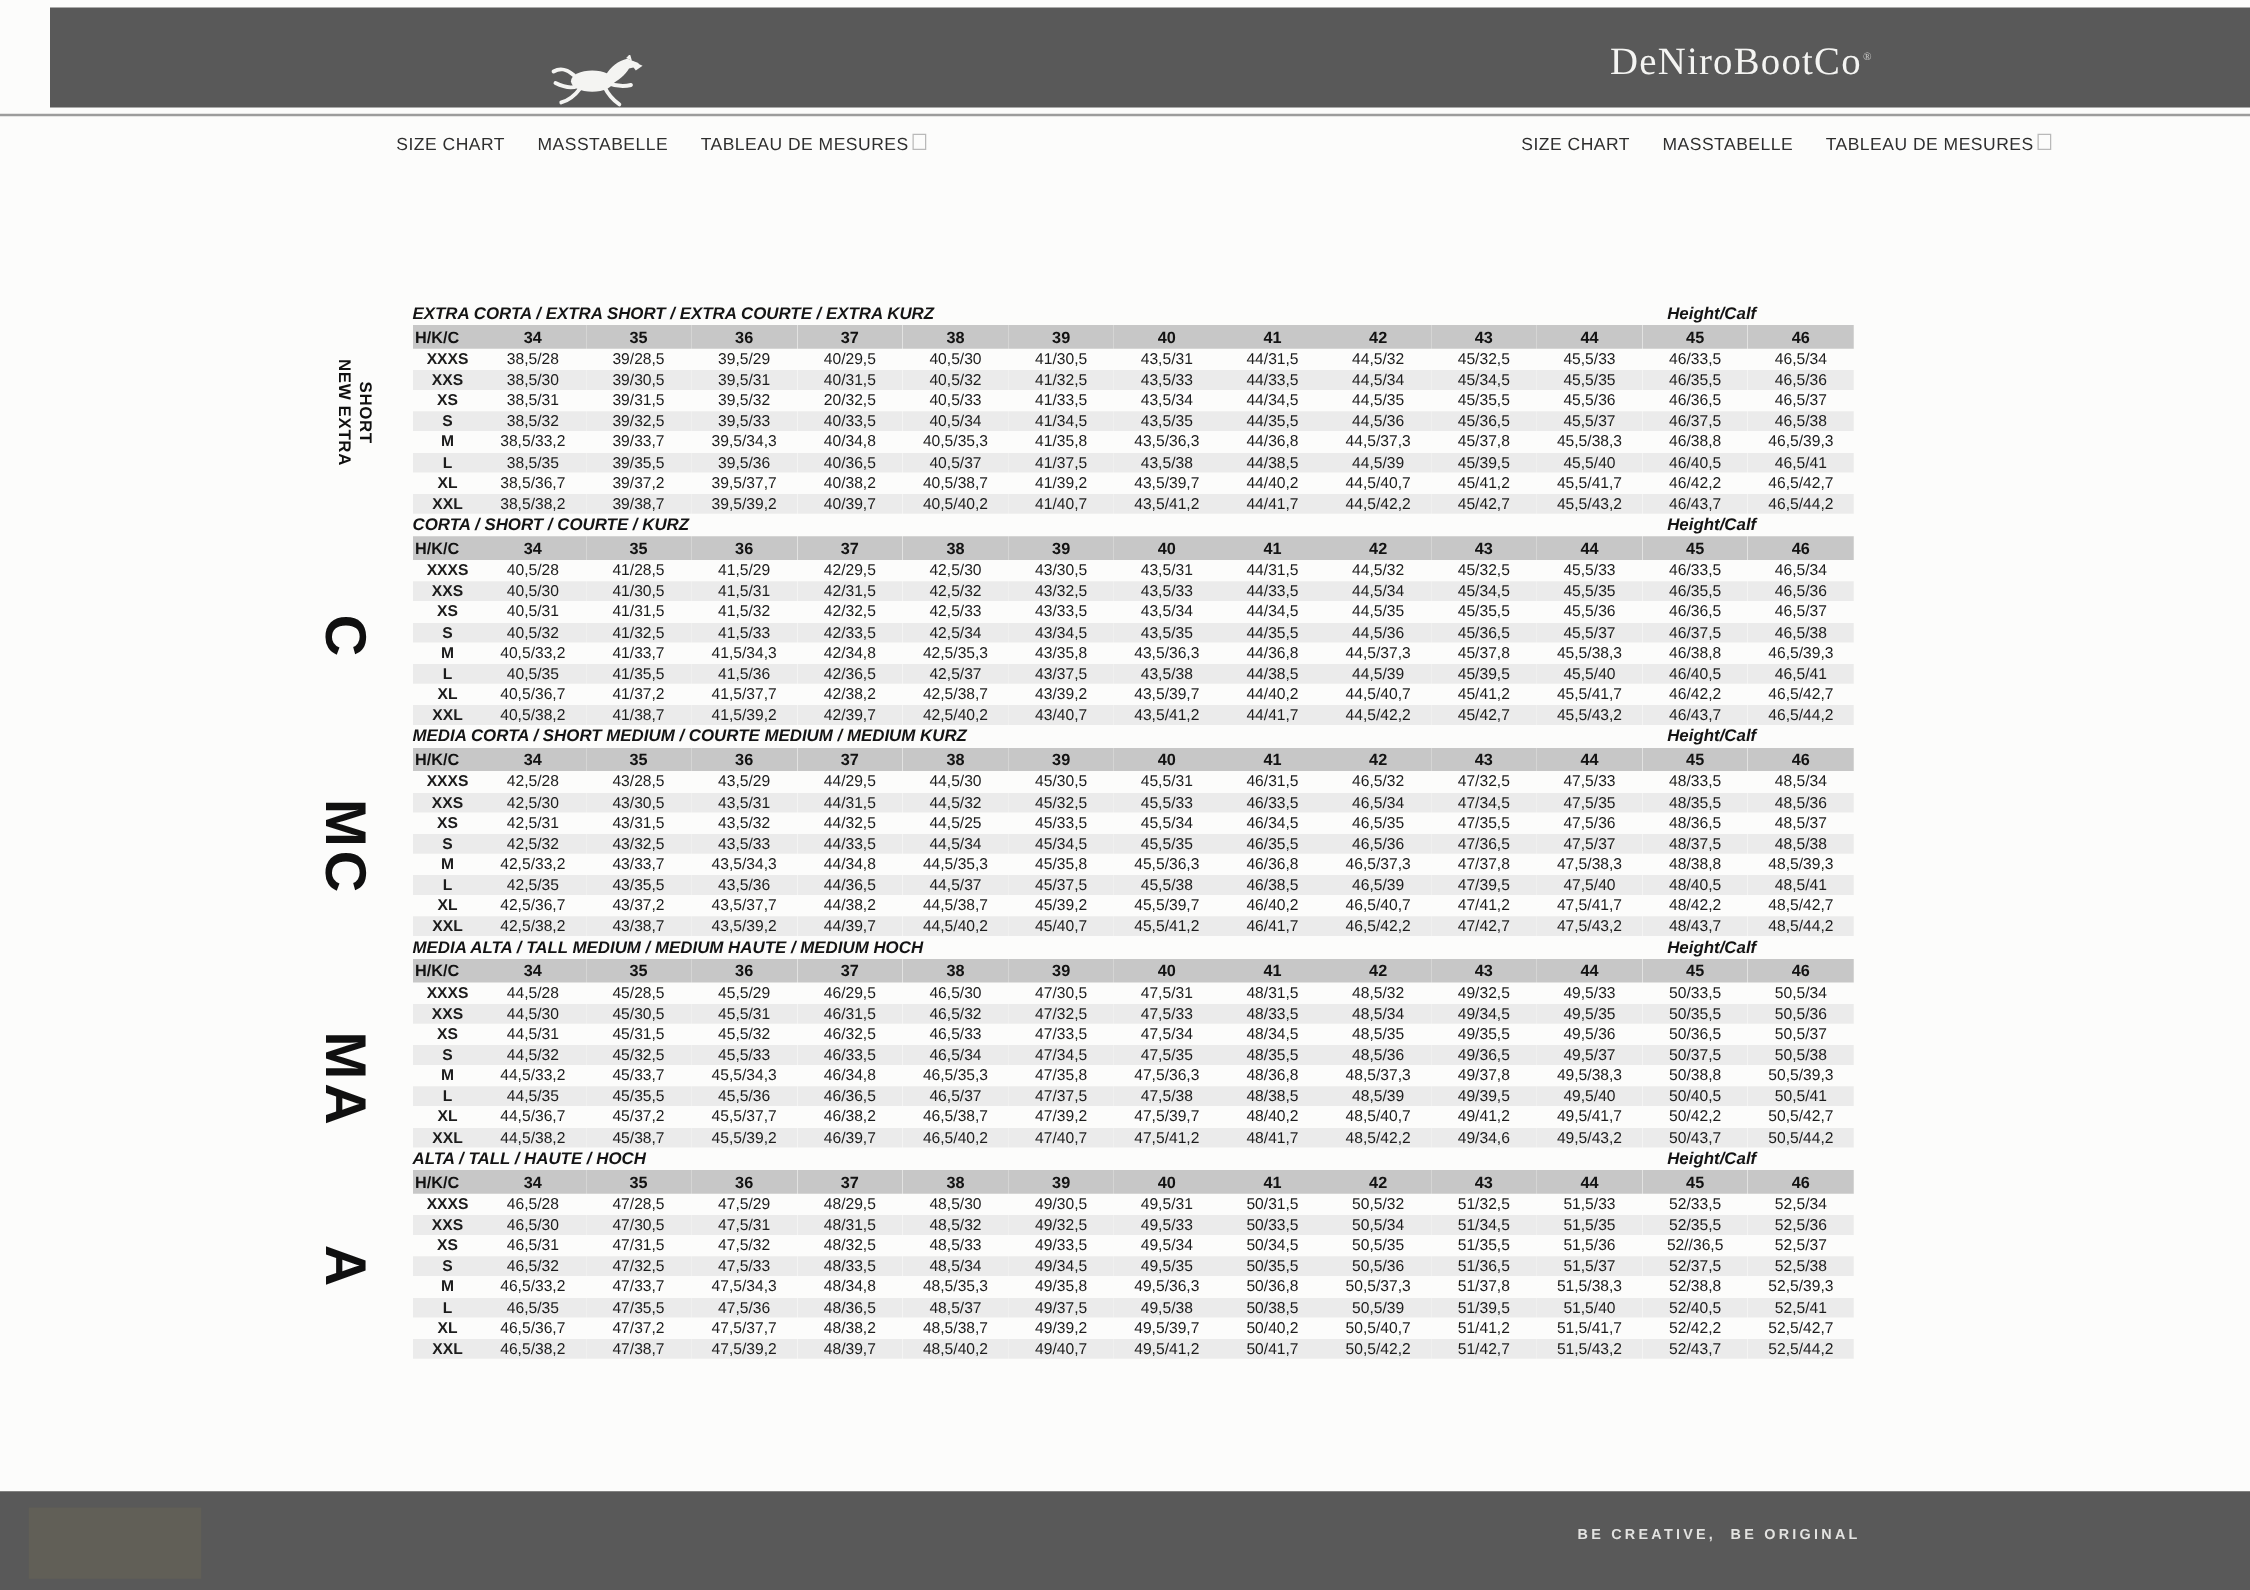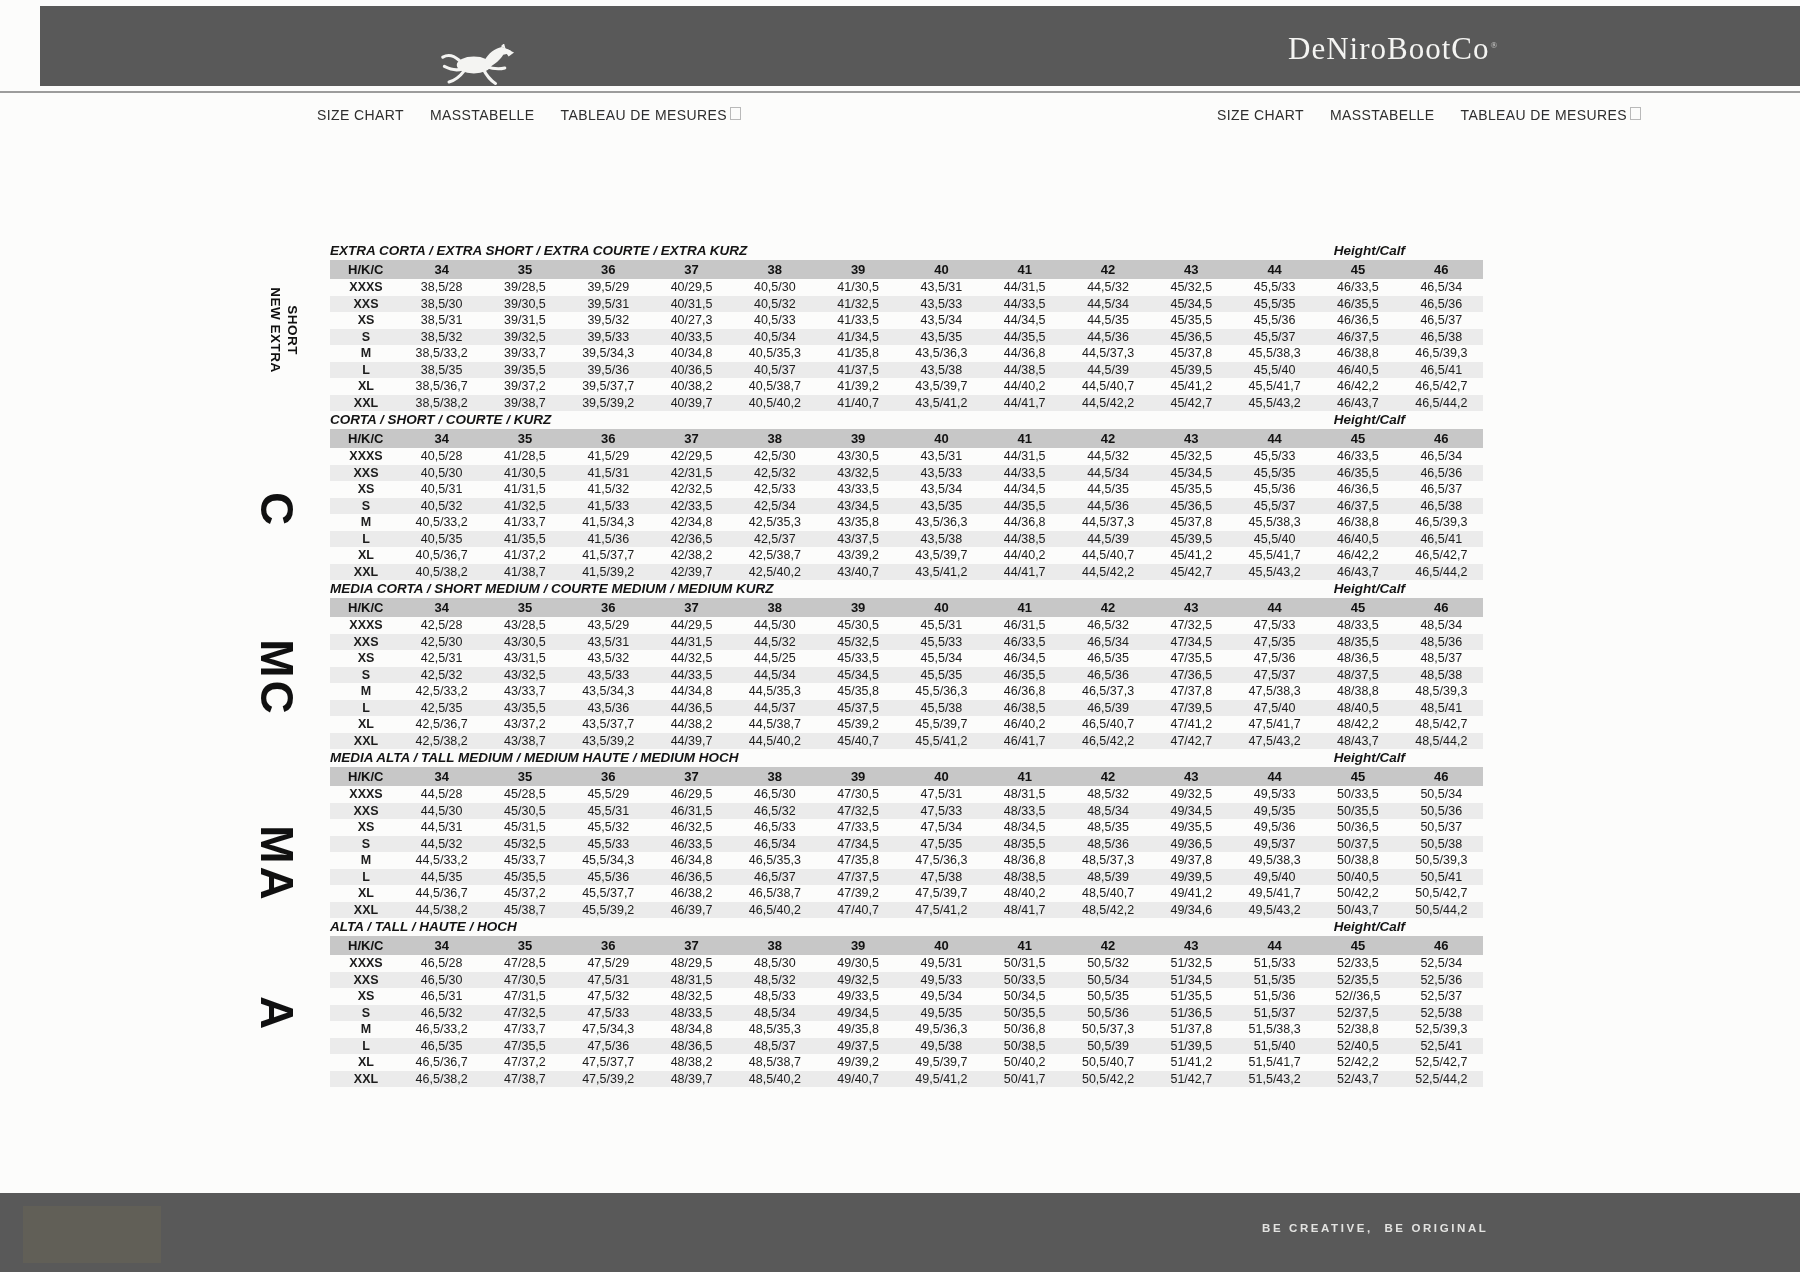--- a/index.html
+++ b/index.html
@@ -23,21 +23,21 @@
   
   .tables{position:absolute;left:330px;top:241px;width:1153px;}
   .table-block{height:169px;}
   .title-row{height:17px;display:flex;justify-content:space-between;align-items:flex-end;
              font-style:italic;font-weight:bold;font-size:13.5px;color:#141414;white-space:nowrap;}
   .height-calf{margin-right:78px;margin-left:30px;}
   table.t{border-collapse:collapse;table-layout:fixed;width:100%;margin-top:2px;}
   table.t th,table.t td{padding:0;white-space:nowrap;overflow:hidden;}
   table.t thead tr{height:19px;background:#c7c7c7;}
   table.t th{font-size:13px;font-weight:bold;color:#121212;text-align:center;}
-  table.t th.corner{text-align:left;padding-left:18px;width:52px;}
+  table.t th.corner{text-align:left;padding-left:2px;width:52px;}
   table.t tbody tr{height:16.5px;}
   table.t tbody tr:nth-child(even){background:#ebebeb;}
   table.t td{font-size:12.5px;color:#1c1c1c;text-align:center;}
   table.t td.rowlabel{text-align:center;font-weight:bold;padding-left:2px;}
   
   .side-label{position:absolute;transform:translate(-50%,-50%);writing-mode:vertical-lr;
               color:#101010;text-align:center;}
   .side-small{left:284px;font-size:13.5px;font-weight:bold;line-height:17px;
               letter-spacing:.5px;white-space:pre-line;}
   .side-big{left:277px;font-size:46px;font-weight:bold;letter-spacing:3px;}
@@ -149,21 +149,21 @@
               <td>45/34,5</td>
               <td>45,5/35</td>
               <td>46/35,5</td>
               <td>46,5/36</td>
             </tr>
             <tr>
               <td class="rowlabel">XS</td>
               <td>38,5/31</td>
               <td>39/31,5</td>
               <td>39,5/32</td>
-              <td>40/27,3</td>
+              <td>20/32,5</td>
               <td>40,5/33</td>
               <td>41/33,5</td>
               <td>43,5/34</td>
               <td>44/34,5</td>
               <td>44,5/35</td>
               <td>45/35,5</td>
               <td>45,5/36</td>
               <td>46/36,5</td>
               <td>46,5/37</td>
             </tr>

